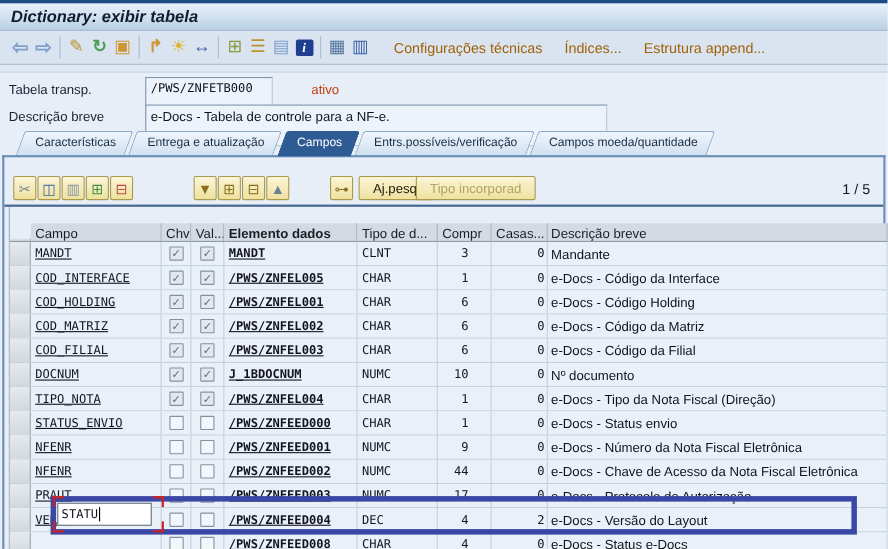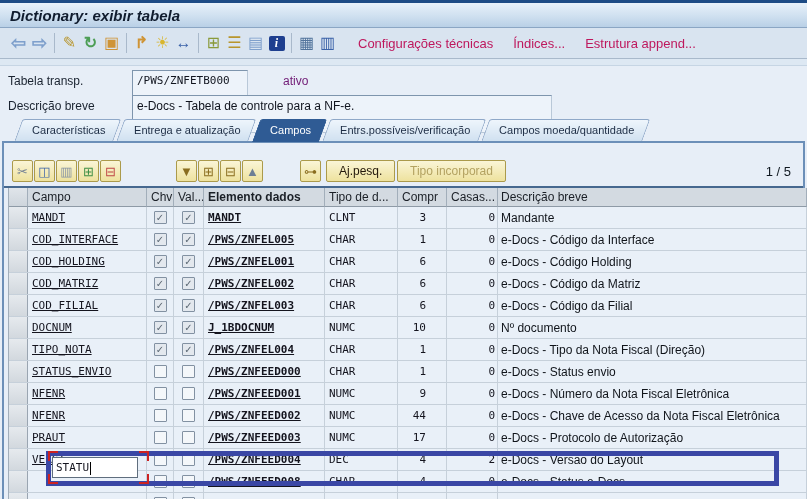--- a/index.html
+++ b/index.html
@@ -26,34 +26,34 @@
   .i-activate{color:#d9b62e;}
   .i-navigate{color:#3b62a8;font-weight:bold;}
   .i-hierarchy{color:#8a9a3a;}
   .i-stack{color:#b8962e;}
   .i-tableview{color:#7fa0cc;}
   .i-db1{color:#52749c;}
   .i-db2{color:#3b62a8;}
   .info-badge{width:16px;height:15px;background:#1e3f8f;color:#fff;border-radius:2px;
     display:flex;align-items:center;justify-content:center;
     font-family:"Liberation Serif",serif;font-style:italic;font-weight:bold;font-size:12px;}
-  .tb-btn{margin-left:20px;font-size:13px;color:#be185d;cursor:default;white-space:nowrap;}
+  .tb-btn{margin-left:20px;font-size:13px;color:#a16207;cursor:default;white-space:nowrap;}
 
   
   .gapstrip{position:absolute;left:0;top:59px;width:807px;height:6px;background:#dde8f3;border-bottom:1px solid #c6d5e4;}
 
   
   .fld-label{position:absolute;left:8px;font-size:12px;color:#1a2330;}
   .fld-box{position:absolute;box-sizing:border-box;height:38px;background:#edf3fa;
     border:1px solid;border-color:#7e95ad #b9c8d8 #b9c8d8 #7e95ad;padding:3px 4px;overflow:hidden;white-space:nowrap;}
   .mono{font-family:"DejaVu Sans Mono",monospace;font-size:11px;color:#10141e;}
   .prop12{font-size:12px;color:#10141e;}
   #f1-box{left:132px;top:70px;width:116px;}
   #f2-box{left:132px;top:95px;width:420px;}
-  #ativo{position:absolute;left:283px;top:74px;font-size:12px;color:#701a75;}
+  #ativo{position:absolute;left:283px;top:74px;font-size:12px;color:#c2410c;}
 
   
   .tabstrip{position:absolute;left:14px;top:119px;height:22px;display:flex;}
   .tab{position:relative;height:22px;margin-right:3px;transform:skewX(-20deg);transform-origin:bottom left;
     background:linear-gradient(180deg,#eef5fc,#cfe0f0);
     border:1px solid #8fa8c8;border-bottom:none;border-radius:3px 3px 0 0;cursor:default;}
   .tab > span{display:block;transform:skewX(20deg);padding:4px 12px 0;font-size:11px;color:#1c2c44;white-space:nowrap;}
   .tab.active{background:#2f5b94;border-color:#2f5b94;z-index:3;}
   .tab.active > span{color:#ffffff;}
 
@@ -71,21 +71,21 @@
   .g-filter,.g-exp,.g-col{color:#8a6d1f;} .g-sort{color:#6d7f95;} .g-key{color:#8a6d1f;}
   .txtbtn{position:absolute;height:22px;box-sizing:border-box;display:flex;align-items:center;justify-content:center;
     background:linear-gradient(180deg,#faf5d7,#eee29e);border:1px solid #ab9a4b;border-radius:2px;
     font-size:12px;color:#23180a;padding:0 12px;cursor:default;white-space:nowrap;}
   .txtbtn.disabled{color:#b3a261;}
   #page-ind{position:absolute;right:16px;top:164px;font-size:13px;color:#101820;}
   #grid-topline{position:absolute;left:4px;top:186px;width:799px;height:2px;background:#46688f;}
 
   
   #grid{position:absolute;left:8px;top:188px;width:799px;box-sizing:border-box;border-left:1px solid #a2aeba;}
-  .grid-head{display:flex;height:19px;}
+  .grid-head{display:flex;height:32px;align-items:flex-end;}
   .hcell{box-sizing:border-box;background:#d3dae1;border-right:1px solid #a2aeba;border-bottom:1px solid #8e9aa6;
     font-size:12px;color:#1a1f26;padding:2px 0 0 4px;overflow:hidden;white-space:nowrap;}
   .grid-row{display:flex;height:21px;background:#e9f0f8;border-bottom:1px solid #c6d0da;}
   .dcell{box-sizing:border-box;border-right:1px solid #c6d0da;display:flex;align-items:center;
     overflow:hidden;white-space:nowrap;}
   .w-sel{width:19px;}
   .w-campo{width:119px;padding-left:4px;}
   .w-chv{width:27px;justify-content:center;}
   .w-val{width:30px;justify-content:center;}
   .w-elem{width:121px;padding-left:4px;font-weight:bold;}
@@ -189,21 +189,21 @@
   <div class="gt-group" style="left:176px;top:160px;">
     <span class="ybtn g-filter">▼</span>
     <span class="ybtn g-exp">⊞</span>
     <span class="ybtn g-col">⊟</span>
     <span class="ybtn g-sort">▲</span>
   </div>
   <div class="gt-group" style="left:300px;top:160px;">
     <span class="ybtn g-key">⊶</span>
   </div>
   <div class="txtbtn" style="left:326px;top:160px;">Aj.pesq.</div>
-  <div class="txtbtn disabled" style="left:397px;top:160px;">Tipo incorporad</div>
+  <div class="txtbtn disabled" style="left:378px;top:160px;">Tipo incorporad</div>
   <span id="page-ind">1 / 5</span>
   <div id="grid-topline"></div>
 
   <div id="grid">
       <div class="grid-head">
         <div class="hcell hsel w-sel"></div>
         <div class="hcell w-campo">Campo</div>
         <div class="hcell w-chv">Chv</div>
         <div class="hcell w-val">Val...</div>
         <div class="hcell w-elem">Elemento dados</div>

